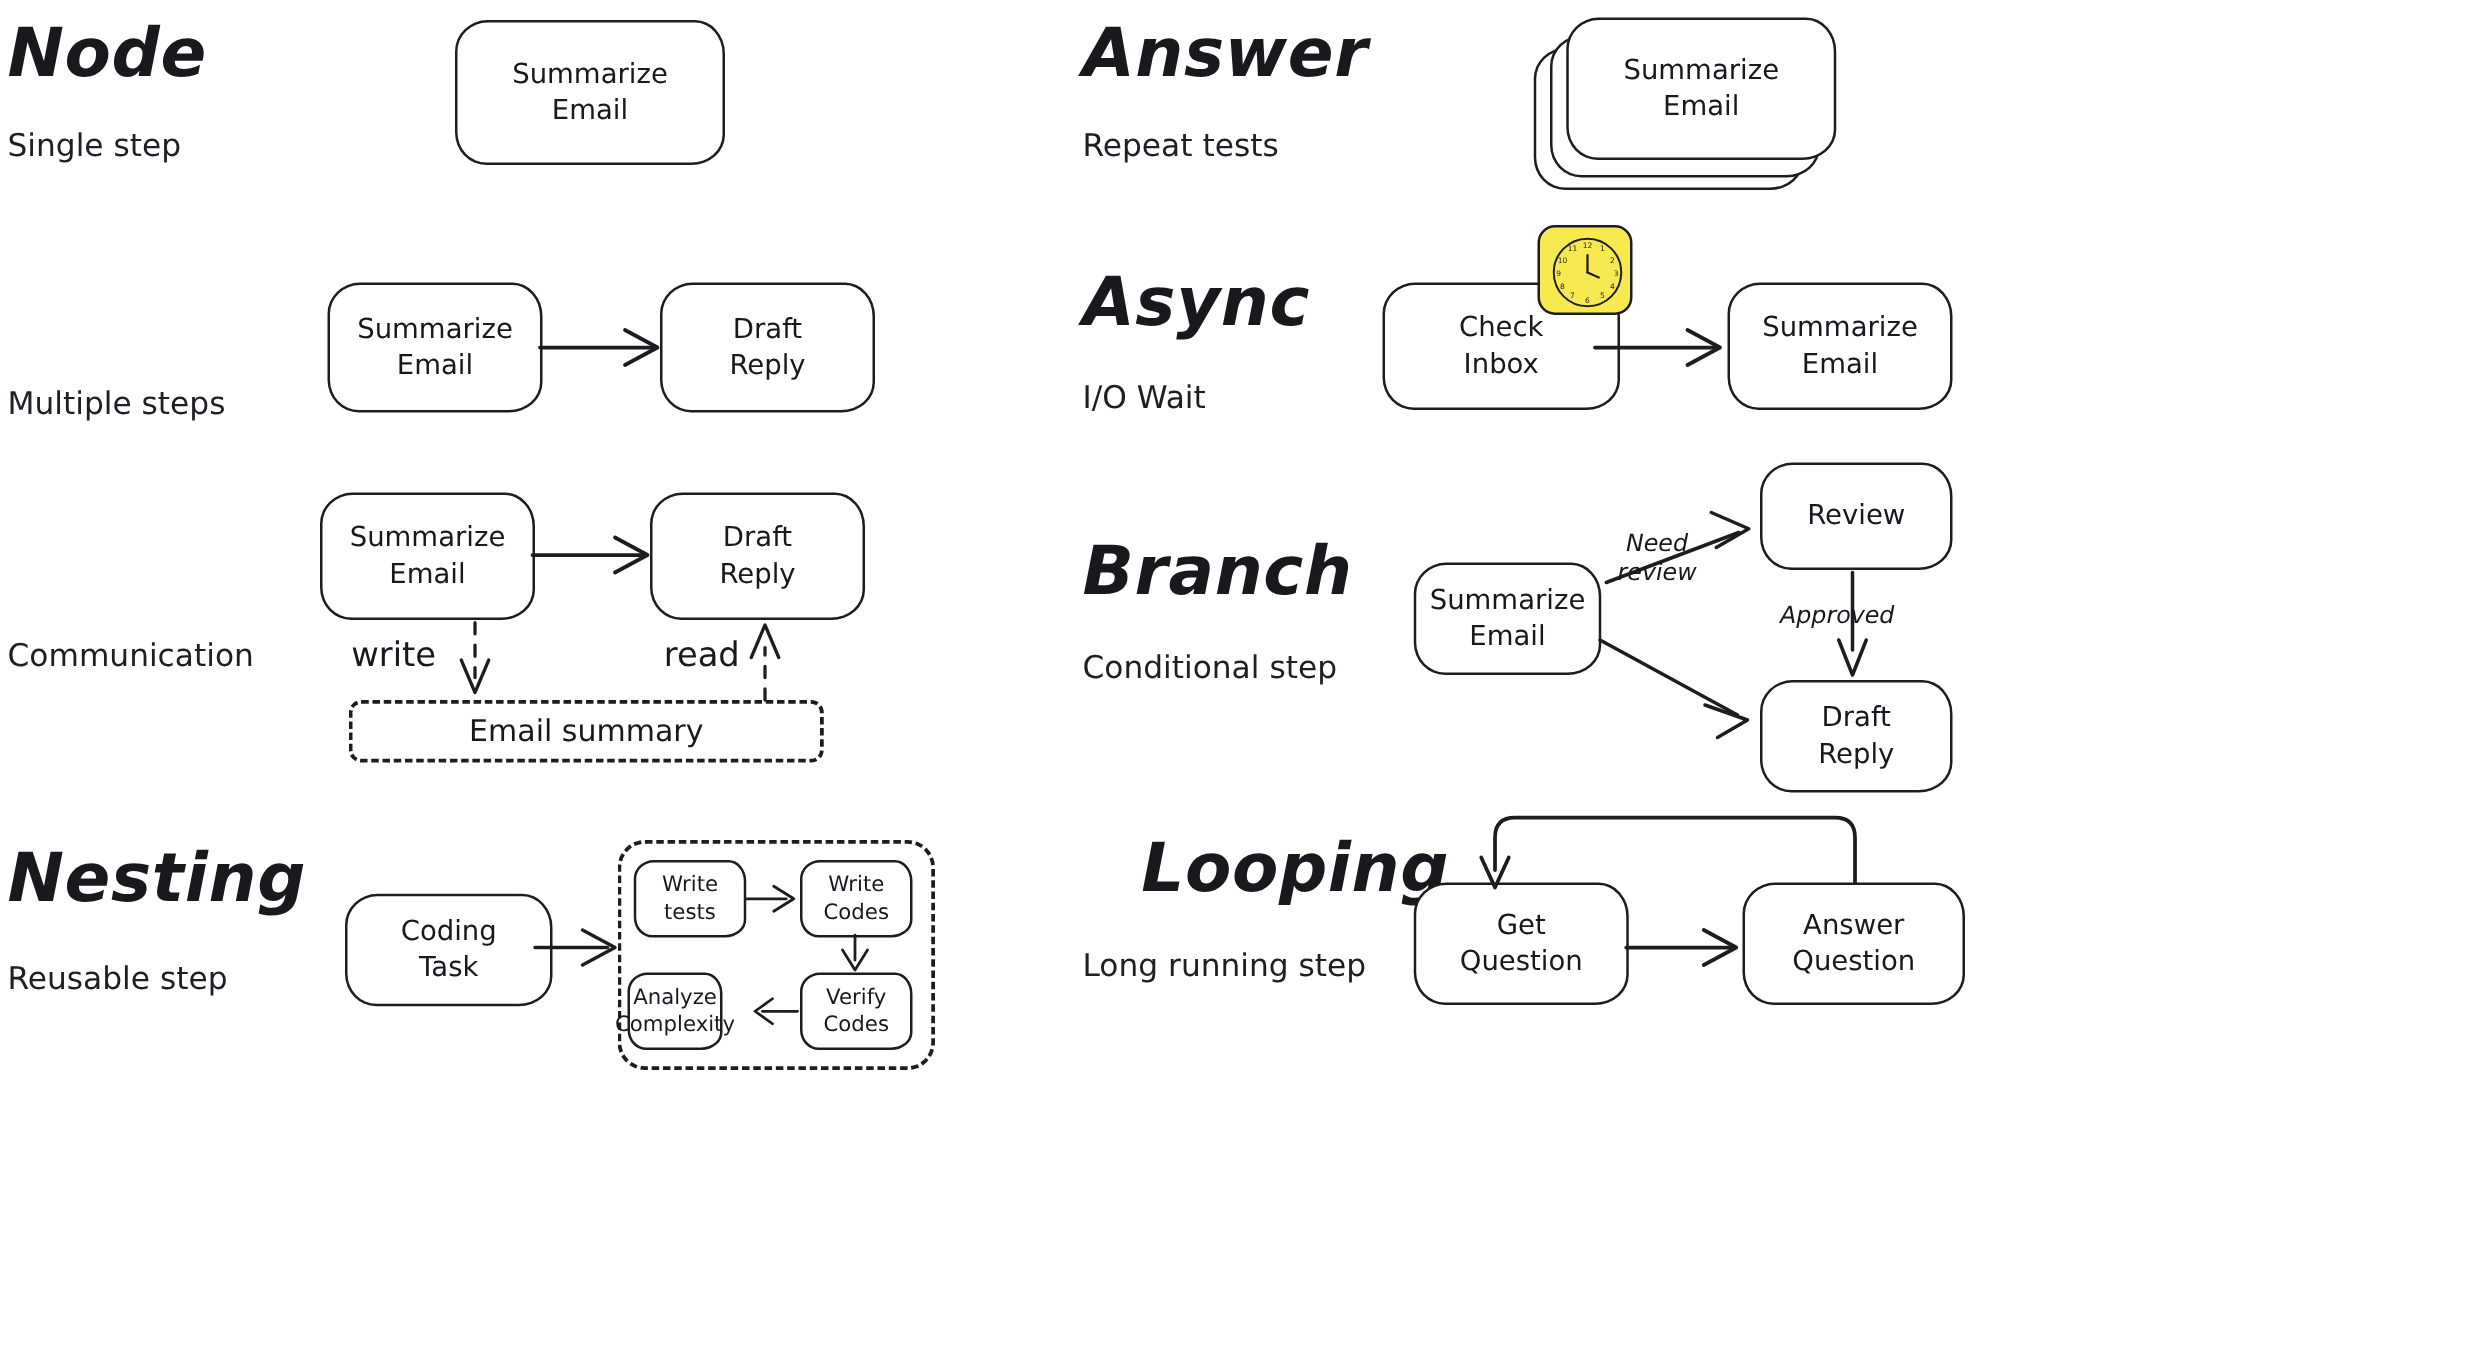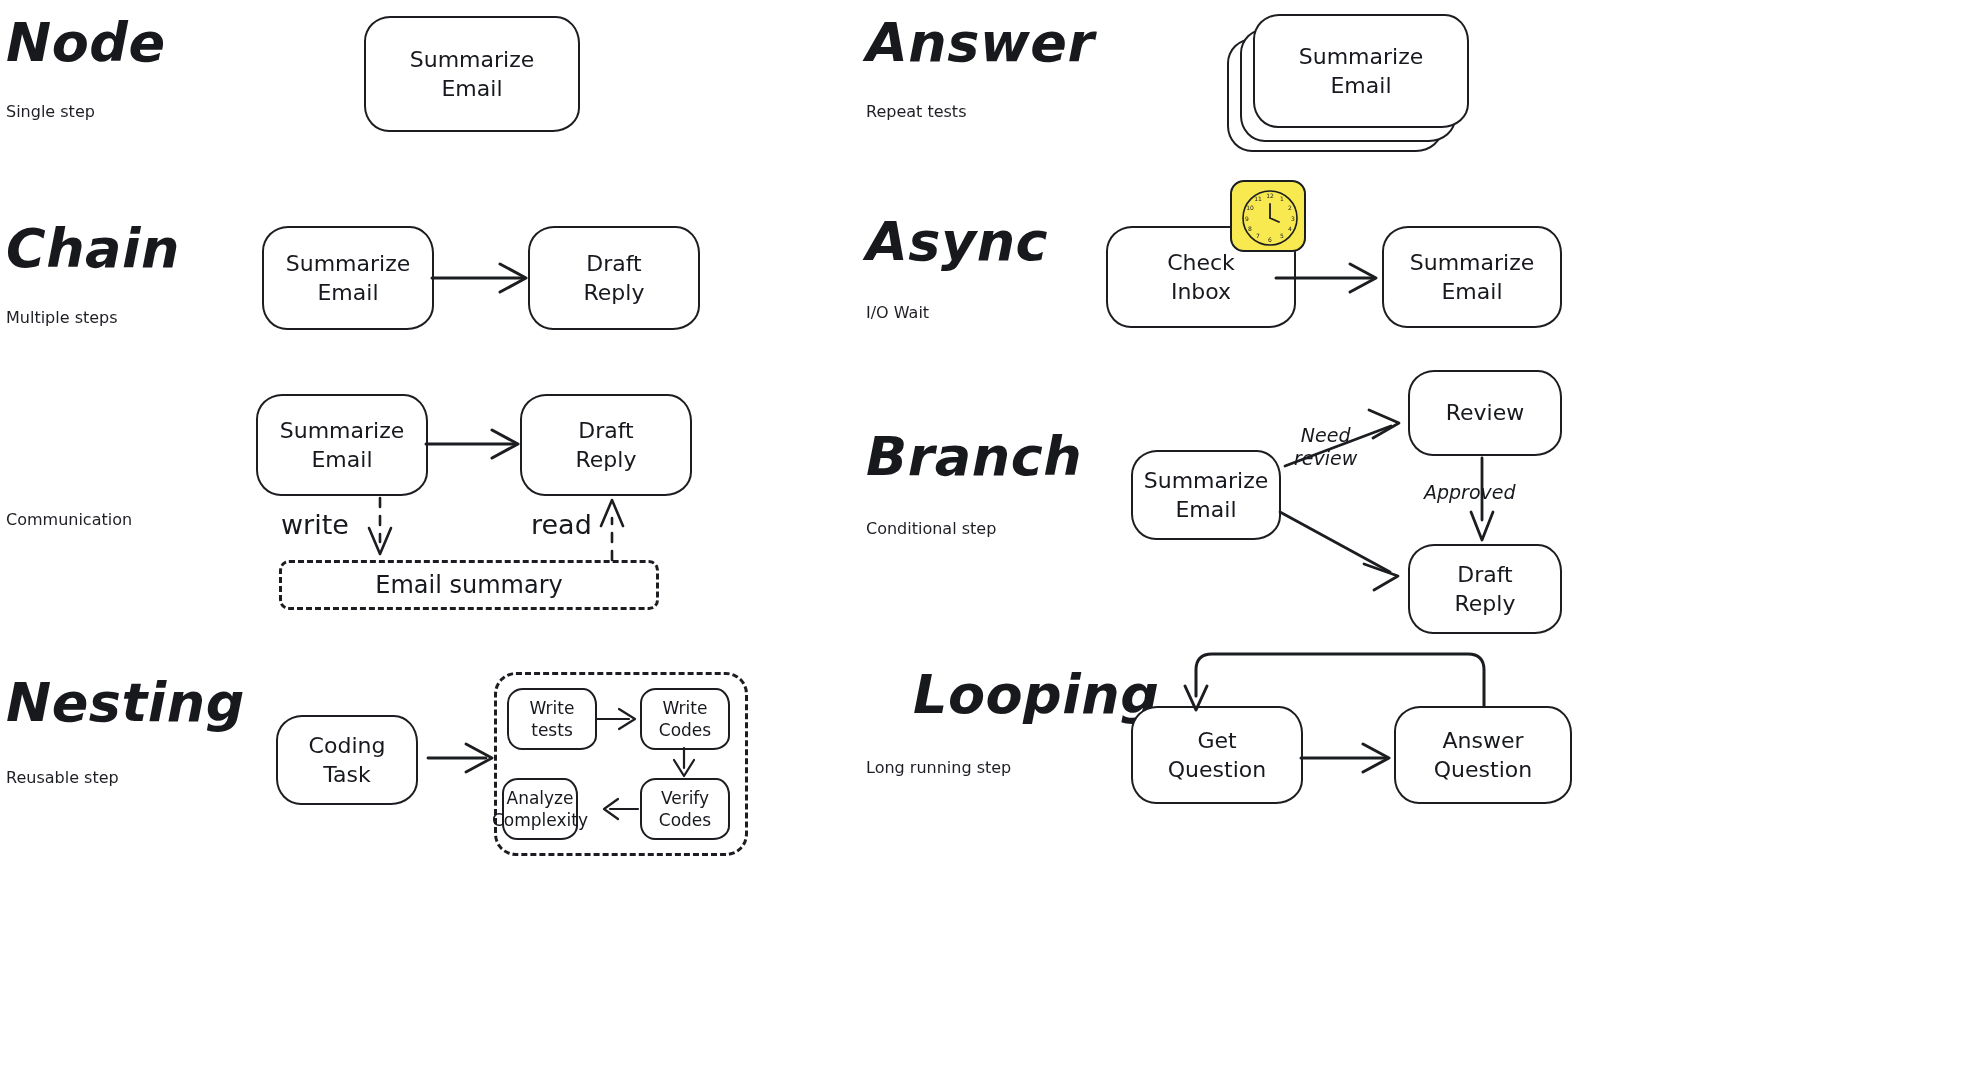--- a/index.html
+++ b/index.html
@@ -9,21 +9,21 @@
 
   
   .pattern-title{
     font-family:"DejaVu Sans",sans-serif;
     font-weight:700;font-style:italic;
     font-size:54px;line-height:1;color:#18191c;
     letter-spacing:.5px;white-space:nowrap;
   }
   .pattern-sub{
     font-family:"DejaVu Sans",sans-serif;
-    font-size:16px;line-height:1;color:#1d1f24;white-space:nowrap;
+    font-size:25px;line-height:1;color:#1d1f24;white-space:nowrap;
   }
   .node-label{
     font-family:"DejaVu Sans",sans-serif;
     font-size:22px;line-height:1.32;color:#17191e;text-align:center;
     white-space:pre-line;
   }
   .edge-label{
     font-family:"DejaVu Sans",sans-serif;
     font-size:19px;font-style:italic;color:#17191e;white-space:pre-line;
     line-height:1.2;
@@ -88,21 +88,20 @@
   <div class="abs pattern-title" style="left:866px;top:16px;">Answer</div>
   <div class="abs pattern-sub" style="left:866px;top:104px;">Repeat tests</div>
 
   <div class="abs box ghost" style="left:1227px;top:38px;width:216px;height:114px;"></div>
   <div class="abs box ghost" style="left:1240px;top:28px;width:216px;height:114px;"></div>
   <div class="abs box" style="left:1253px;top:14px;width:216px;height:114px;">
     <span class="node-label">Summarize
 Email</span>
   </div>
 
-  <div class="abs pattern-title" style="left:6px;top:222px;">Chain</div>
   <div class="abs pattern-sub" style="left:6px;top:310px;">Multiple steps</div>
 
   <div class="abs box" style="left:262px;top:226px;width:172px;height:104px;">
     <span class="node-label">Summarize
 Email</span>
   </div>
   <div class="abs box" style="left:528px;top:226px;width:172px;height:104px;">
     <span class="node-label">Draft
 Reply</span>
   </div>
@@ -209,21 +208,21 @@
   <div class="abs edge-label" style="left:1424px;top:481px;">Approved</div>
 
   <svg class="ink" style="left:1278px;top:506px;width:140px;height:90px;">
     <path d="M2,6 L112,66" stroke-width="2.8"></path>
     <path d="M86,58 L120,70 L96,84" stroke-width="2.8"></path>
   </svg>
 
   <div class="abs pattern-title" style="left:6px;top:676px;">Nesting</div>
   <div class="abs pattern-sub" style="left:6px;top:770px;">Reusable step</div>
 
-  <div class="abs box" style="left:276px;top:715px;width:142px;height:90px;">
+  <div class="abs box" style="left:276px;top:715px;width:166px;height:90px;">
     <span class="node-label">Coding
 Task</span>
   </div>
   <svg class="ink" style="left:426px;top:732px;width:78px;height:56px;">
     <path d="M2,26 L60,26" stroke-width="2.8"></path>
     <path d="M40,12 L66,26 L40,40" stroke-width="2.8"></path>
   </svg>
 
   <div class="abs dashed-round" style="left:494px;top:672px;width:254px;height:184px;"></div>
 

